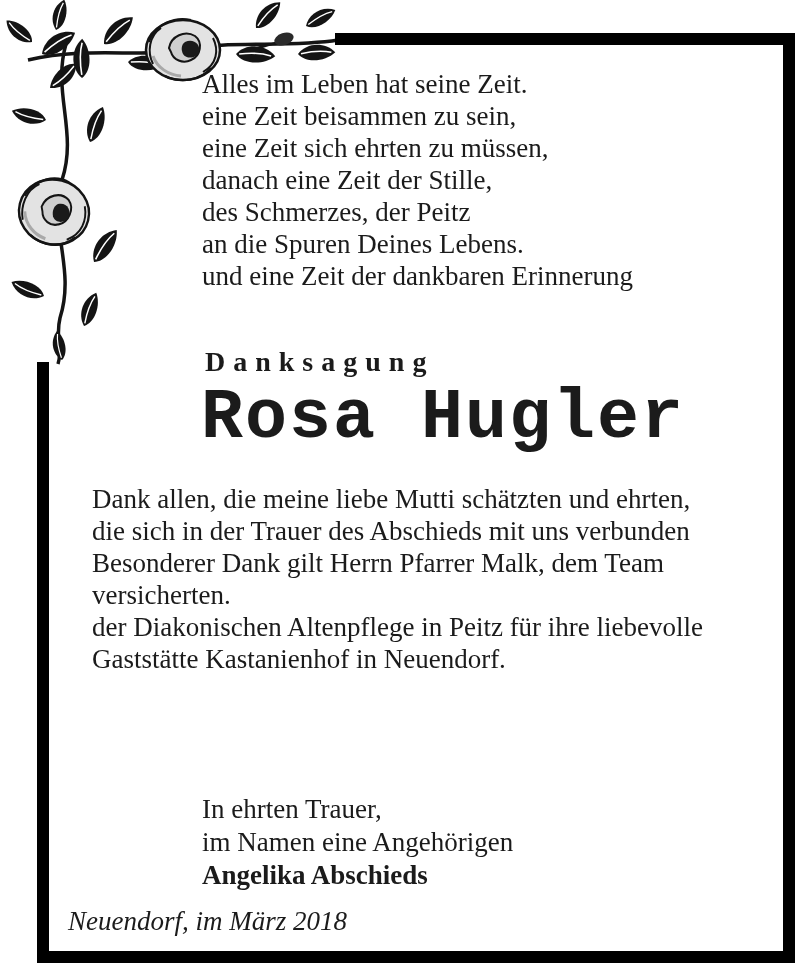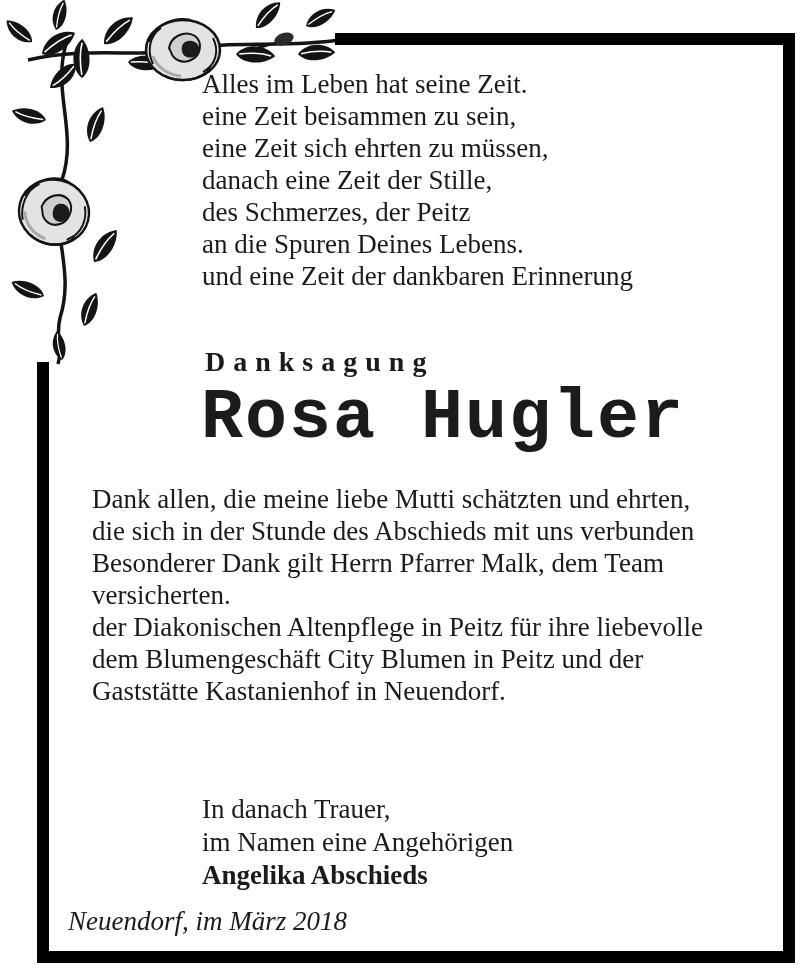--- a/index.html
+++ b/index.html
@@ -147,29 +147,28 @@
     <div>an die Spuren Deines Lebens.</div>
     <div>und eine Zeit der dankbaren Erinnerung</div>
   </div>
 
   <div class="heading">Danksagung</div>
 
   <div class="deceased-name">Rosa Hugler</div>
 
   <div class="thanks-text">
     <div>Dank allen, die meine liebe Mutti schätzten und ehrten,</div>
-    <div>die sich in der Stunde des Abschieds mit uns verbunden</div>
+    <div>die sich in der Trauer des Abschieds mit uns verbunden</div>
     <div>Besonderer Dank gilt Herrn Pfarrer Malk, dem Team</div>
     <div>versicherten.</div>
     <div>der Diakonischen Altenpflege in Peitz für ihre liebevolle</div>
-    <div>dem Blumengeschäft City Blumen in Peitz und der</div>
     <div>Gaststätte Kastanienhof in Neuendorf.</div>
   </div>
 
   <div class="closing-block">
-    <div>In danach Trauer,</div>
+    <div>In ehrten Trauer,</div>
     <div>im Namen eine Angehörigen</div>
     <div class="family-signature">Angelika Abschieds</div>
   </div>
 
   <div class="place-date">Neuendorf, im März 2018</div>
 
 </div>
 
 </body></html>

